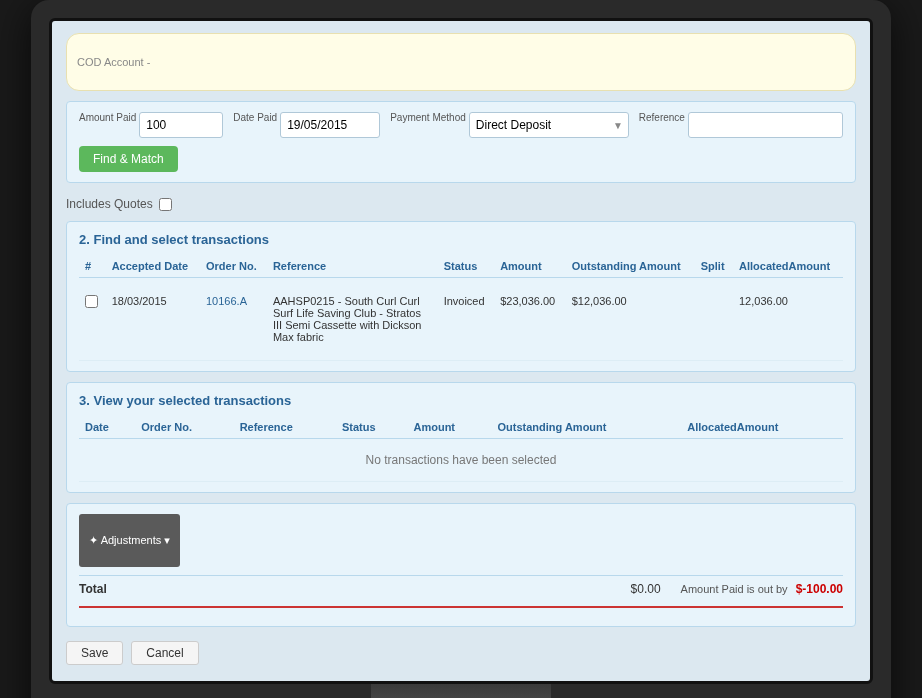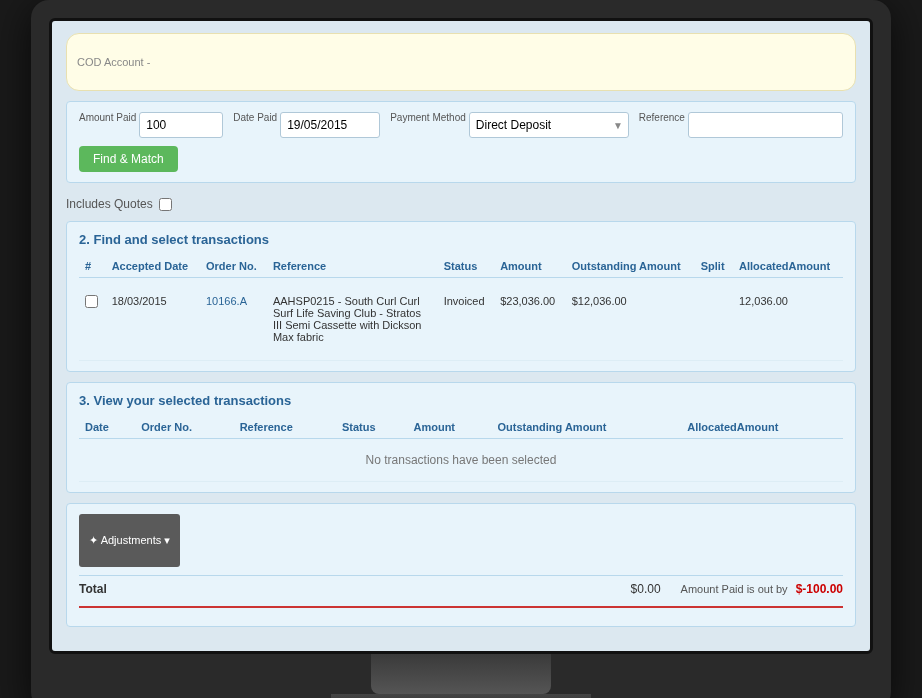--- a/index.html
+++ b/index.html
@@ -412,18 +412,22 @@
         </div>
         <div class="totals-row">
           <span class="totals-label">Total</span>
           <span class="totals-amount">$0.00</span>
           <span class="out-by-label">Amount Paid is out by</span>
           <span class="out-by-amount">$-100.00</span>
         </div>
         <div class="divider-red"></div>
       </div>
 
+      <div class="footer-buttons">
+        <button class="btn-save">Save</button>
+        <button class="btn-cancel">Cancel</button>
+      </div>
 
     </div>
   </div>
   <div class="monitor-stand"></div>
   <div class="monitor-base"></div>
 </div>
 
 </body></html>

